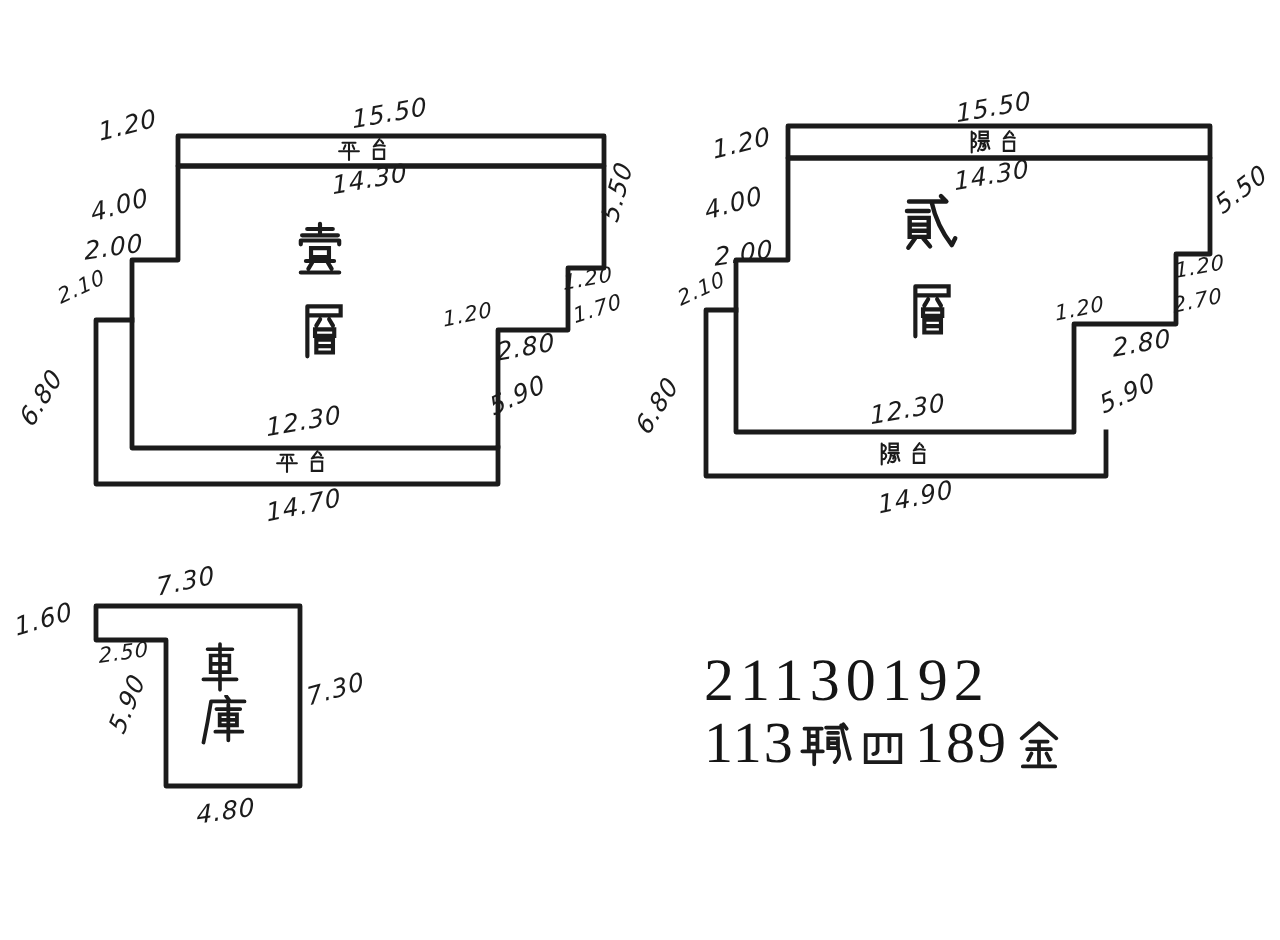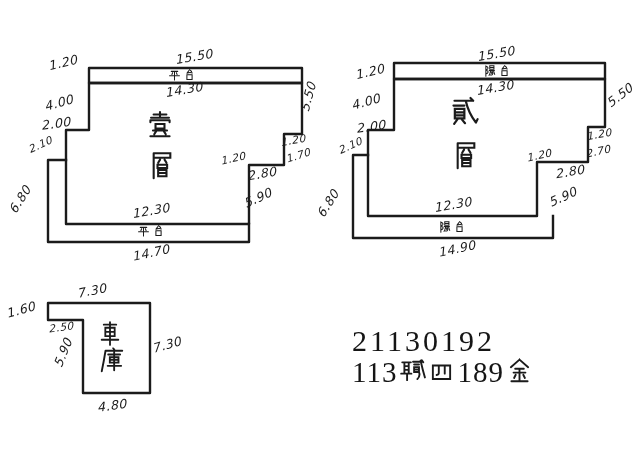--- a/index.html
+++ b/index.html
@@ -15,21 +15,21 @@
   }
   .dim.sm{font-size:10.5px;}
   .cjk{display:inline-block;color:#1b1b1b;}
   .cjkpair{position:absolute;display:flex;gap:2px;transform:translate(-50%,-50%);}
   .cjkbig{position:absolute;transform:translate(-50%,-50%);}
   #stamp{
     position:absolute;left:352px;top:326px;color:#151515;
     font-family:"Liberation Serif",serif;
   }
   #stamp .line1{font-size:30px;letter-spacing:3px;line-height:1.0;}
-  #stamp .line2{font-size:29px;letter-spacing:1px;line-height:1.0;margin-top:2px;display:flex;align-items:flex-start;gap:2px;}
+  #stamp .line2{font-size:29px;letter-spacing:1px;line-height:1.0;margin-top:2px;display:flex;align-items:flex-end;gap:2px;}
   #stamp .cjk{position:relative;top:0px;}
 </style>
 </head>
 <body>
 
 <svg width="0" height="0" style="position:absolute" aria-hidden="true">
   <defs>
     <g id="g-ping">
         <path d="M25,22 H75 M50,22 V88 M12,55 H88 M36,32 L30,46 M64,32 L70,46"></path>
       </g>

